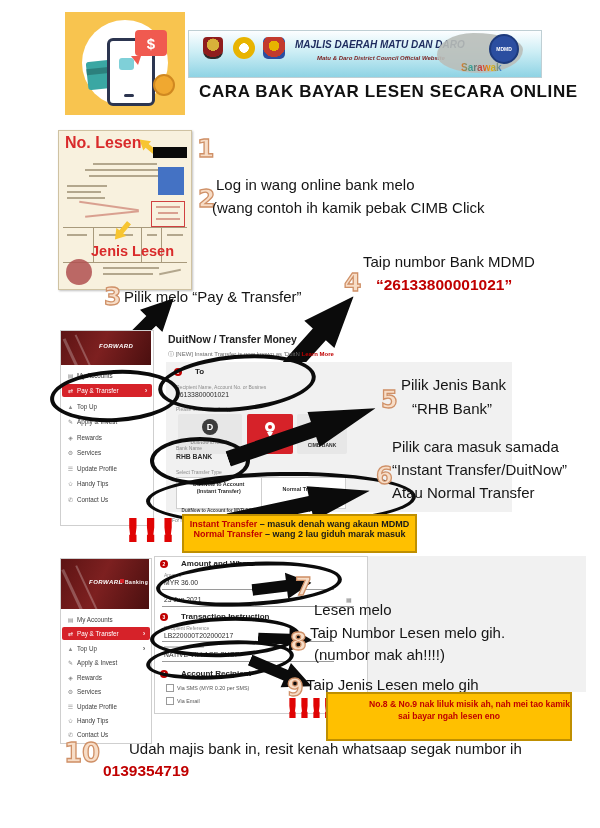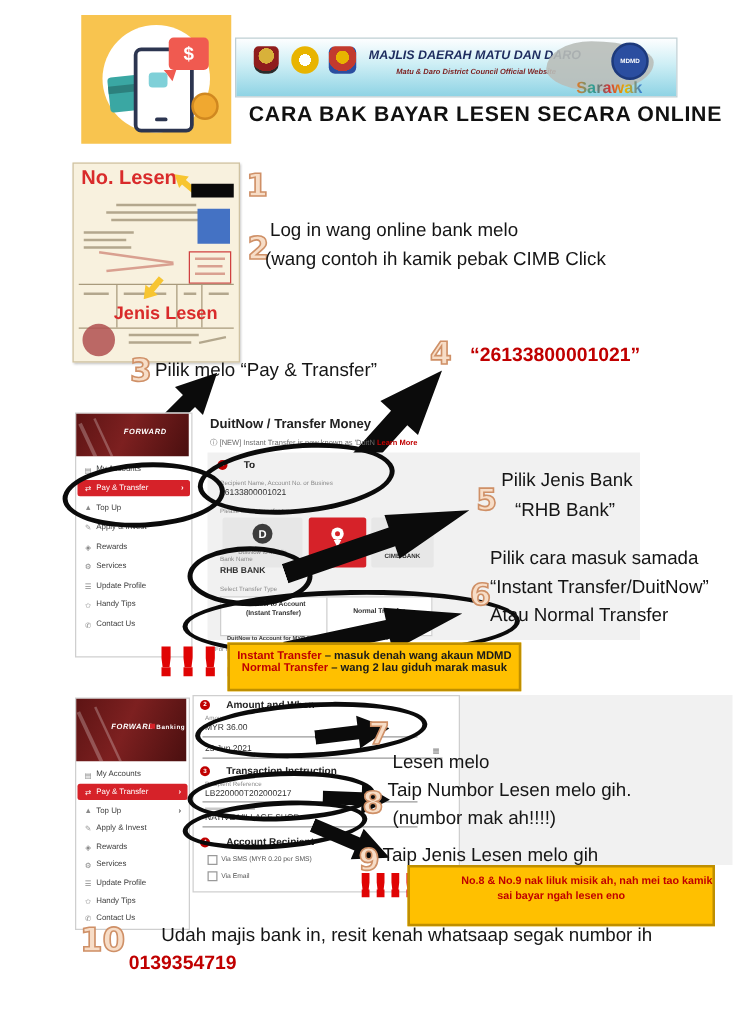--- a/index.html
+++ b/index.html
@@ -22,21 +22,21 @@
         -webkit-text-stroke:2px #e00404;line-height:1;}
   
   .ybox{background:#ffc000;border:2px solid #bf8f00;text-align:center;font-weight:bold;}
   
   .illus{background:#f8c44f;}
   .banner{background:linear-gradient(180deg,#fdfeff 0%,#cdeef5 45%,#8ed3e4 100%);
           border:1px solid #bfcfd4;}
   .orgtitle{font-style:italic;font-weight:bold;color:#1d2b5e;font-size:10px;white-space:nowrap;}
   .orgsub{font-style:italic;font-weight:bold;color:#7b1f1f;font-size:6px;white-space:nowrap;}
   .pagetitle{font-size:17px;font-weight:bold;letter-spacing:.6px;color:#111;white-space:nowrap;}
-  .srwk{font-weight:bold;font-size:13px;
+  .srwk{font-weight:bold;font-size:10px;
         background:linear-gradient(90deg,#e87722,#2aa198,#d33434,#e8b400,#2a7ae2);
         -webkit-background-clip:text;background-clip:text;color:transparent;}
   
   .doc{background:#f8f1de;border:1px solid #cfc2a2;box-shadow:1px 1px 2px rgba(0,0,0,.25);}
   .docbar{background:#b3a78d;height:2px;}
   .docbar.red{background:#d9a090;}
   .yarrow{background:#f7c531;transform-origin:50% 50%;
           clip-path:polygon(0 34%,55% 34%,55% 10%,100% 50%,55% 90%,55% 66%,0 66%);
           border:0;outline:1.5px solid #caa117;}
   
@@ -138,20 +138,21 @@
 
   <div class="a stepnum" style="left:197px;top:136px;font-size:25px;">1</div>
 
   <div class="a stepnum" style="left:198px;top:186px;font-size:25px;">2</div>
   <div class="a stext" style="left:216px;top:176px;">Log in wang online bank melo</div>
   <div class="a stext" style="left:212px;top:199px;">(wang contoh ih kamik pebak CIMB Click</div>
 
   <div class="a stepnum" style="left:104px;top:284px;font-size:25px;">3</div>
   <div class="a stext" style="left:124px;top:288px;">Pilik melo “Pay &amp; Transfer”</div>
 
+  <div class="a stext" style="left:363px;top:253px;">Taip numbor Bank MDMD</div>
   <div class="a stepnum" style="left:344px;top:270px;font-size:25px;">4</div>
   <div class="a stext red" style="left:376px;top:276px;font-size:15.5px;">“26133800001021”</div>
 
   <div class="a arrow" style="left:120px;top:334px;width:76px;height:36px;transform:rotate(-45deg);"></div>
   <div class="a arrow" style="left:272px;top:364px;width:122px;height:46px;transform:rotate(-48deg);"></div>
 
   <div class="a panel" style="left:166px;top:362px;width:346px;height:150px;"></div>
 
   <div class="a card" style="left:60px;top:330px;width:92px;height:194px;">
     <div class="a runner" style="left:0;top:0;width:90px;height:34px;">

